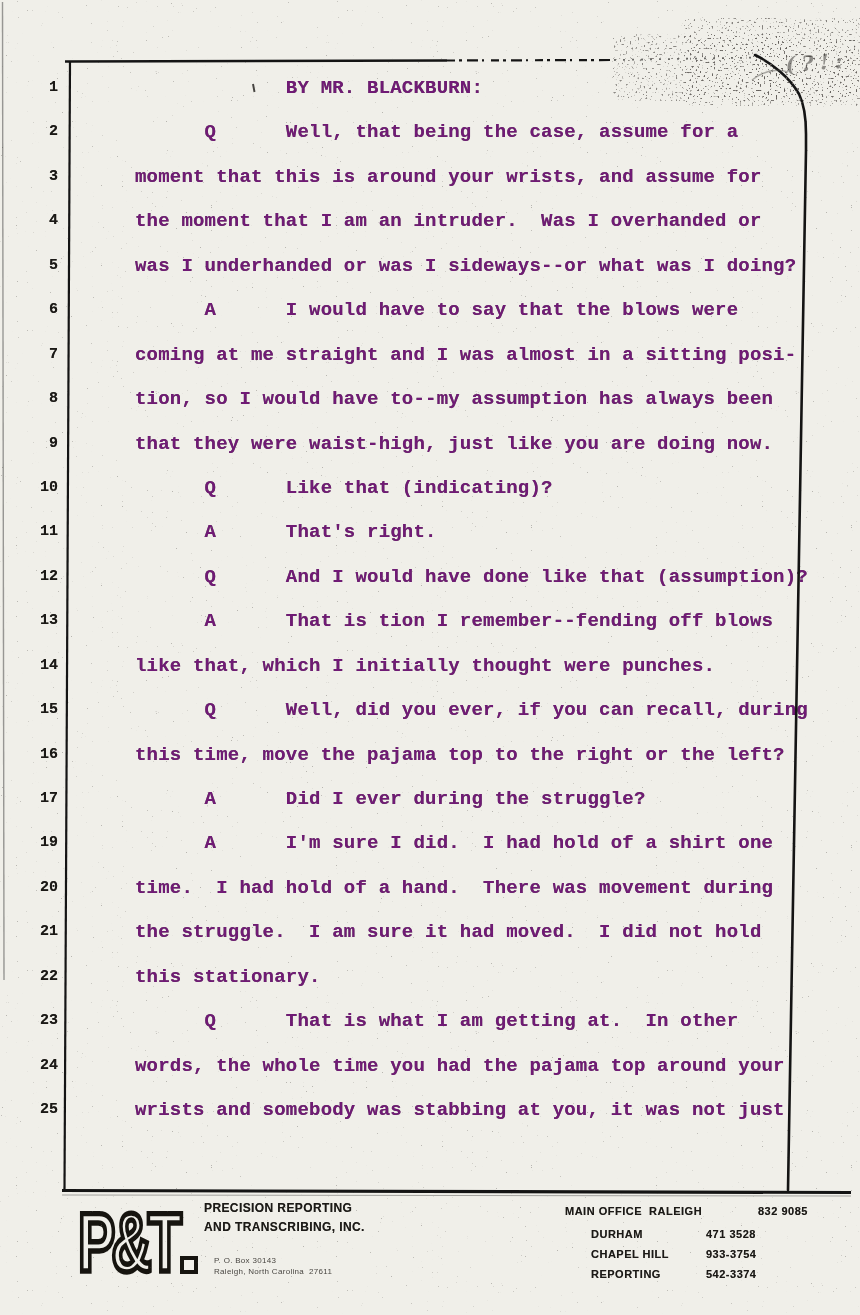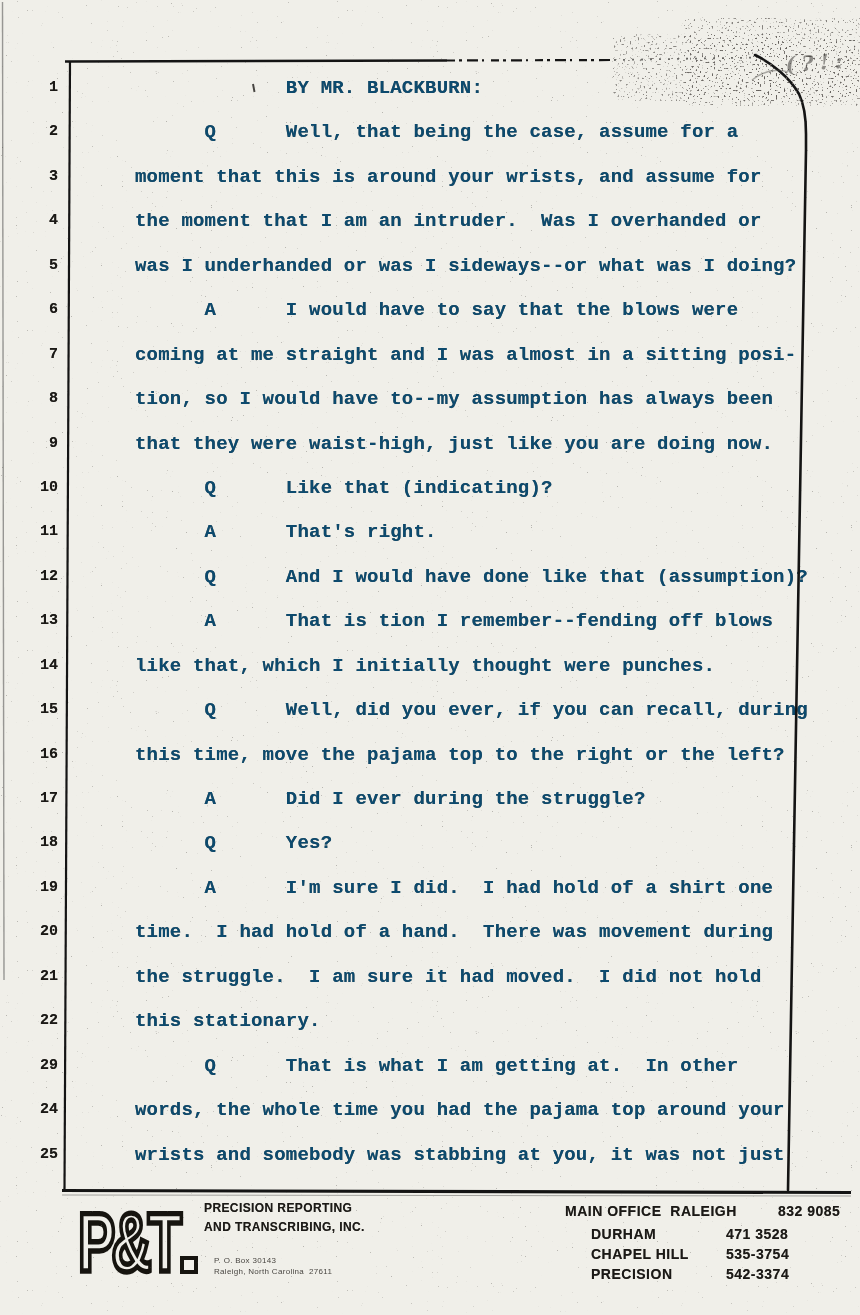--- a/index.html
+++ b/index.html
@@ -14,21 +14,21 @@
   
   #transcript-body{position:absolute;left:0;top:66px;width:860px;}
   .t-row{position:relative;height:44.45px;line-height:44.45px;}
   .lnum{
     position:absolute;left:18px;width:40px;text-align:right;
     font-size:15px;font-weight:bold;color:#1b1916;
     text-shadow:0 0 .5px rgba(20,18,14,.65);
   }
   .ltext{
     position:absolute;left:135px;white-space:pre;
-    font-size:19px;font-weight:bold;letter-spacing:0.2px;color:#0c4a6e;
+    font-size:19px;font-weight:bold;letter-spacing:0.2px;color:#701a75;
     text-shadow:0 0 .6px rgba(20,18,14,.6);
   }
 
   
   svg.overlay{position:absolute;left:0;top:0;pointer-events:none;z-index:6;}
 
   
   .logo-wrap{position:absolute;left:76px;top:1196px;width:126px;height:100px;}
   .company-block{
     position:absolute;left:204px;top:1199px;color:#1b1916;
@@ -41,22 +41,22 @@
   .address-block{margin-top:19px;margin-left:10px;opacity:.85;}
   .address-line{
     font-size:8px;font-weight:normal;letter-spacing:.3px;line-height:10.5px;
     color:#2a2723;filter:blur(.2px);white-space:pre;
   }
   .offices{
     position:absolute;left:565px;top:1201px;color:#1b1916;
     font-family:"Liberation Sans", sans-serif;font-weight:bold;
   }
   .office-row{display:flex;line-height:20px;margin-left:26px;
-    font-size:14px;letter-spacing:.5px;
-    text-shadow:0 0 .5px rgba(20,18,14,.5);gap:20px;}
+    font-size:11px;letter-spacing:.5px;
+    text-shadow:0 0 .5px rgba(20,18,14,.5);}
   .office-row:first-child{margin-left:0;margin-bottom:3px;}
   .office-label{display:inline-block;width:115px;white-space:pre;}
   .office-row:first-child .office-label{width:193px;}
   .office-phone{white-space:pre;}
 </style>
 </head>
 <body>
 
 <div class="page">
 
@@ -123,41 +123,37 @@
       </div>
       <div class="t-row">
         <span class="lnum">16</span>
         <span class="ltext">this time, move the pajama top to the right or the left?</span>
       </div>
       <div class="t-row">
         <span class="lnum">17</span>
         <span class="ltext">      A      Did I ever during the struggle?</span>
       </div>
       <div class="t-row">
-        <span class="lnum">18</span>
-        <span class="ltext">      Q      Yes?</span>
-      </div>
-      <div class="t-row">
         <span class="lnum">19</span>
         <span class="ltext">      A      I'm sure I did.  I had hold of a shirt one</span>
       </div>
       <div class="t-row">
         <span class="lnum">20</span>
         <span class="ltext">time.  I had hold of a hand.  There was movement during</span>
       </div>
       <div class="t-row">
         <span class="lnum">21</span>
         <span class="ltext">the struggle.  I am sure it had moved.  I did not hold</span>
       </div>
       <div class="t-row">
         <span class="lnum">22</span>
         <span class="ltext">this stationary.</span>
       </div>
       <div class="t-row">
-        <span class="lnum">29</span>
+        <span class="lnum">23</span>
         <span class="ltext">      Q      That is what I am getting at.  In other</span>
       </div>
       <div class="t-row">
         <span class="lnum">24</span>
         <span class="ltext">words, the whole time you had the pajama top around your</span>
       </div>
       <div class="t-row">
         <span class="lnum">25</span>
         <span class="ltext">wrists and somebody was stabbing at you, it was not just</span>
       </div>
@@ -221,21 +217,21 @@
       <div class="office-row">
         <span class="office-label">MAIN OFFICE  RALEIGH</span>
         <span class="office-phone">832 9085</span>
       </div>
       <div class="office-row">
         <span class="office-label">DURHAM</span>
         <span class="office-phone">471 3528</span>
       </div>
       <div class="office-row">
         <span class="office-label">CHAPEL HILL</span>
-        <span class="office-phone">535-3754</span>
-      </div>
-      <div class="office-row">
-        <span class="office-label">PRECISION</span>
+        <span class="office-phone">933-3754</span>
+      </div>
+      <div class="office-row">
+        <span class="office-label">REPORTING</span>
         <span class="office-phone">542-3374</span>
       </div>
     </div>
 
 </div>
 
 </body></html>

